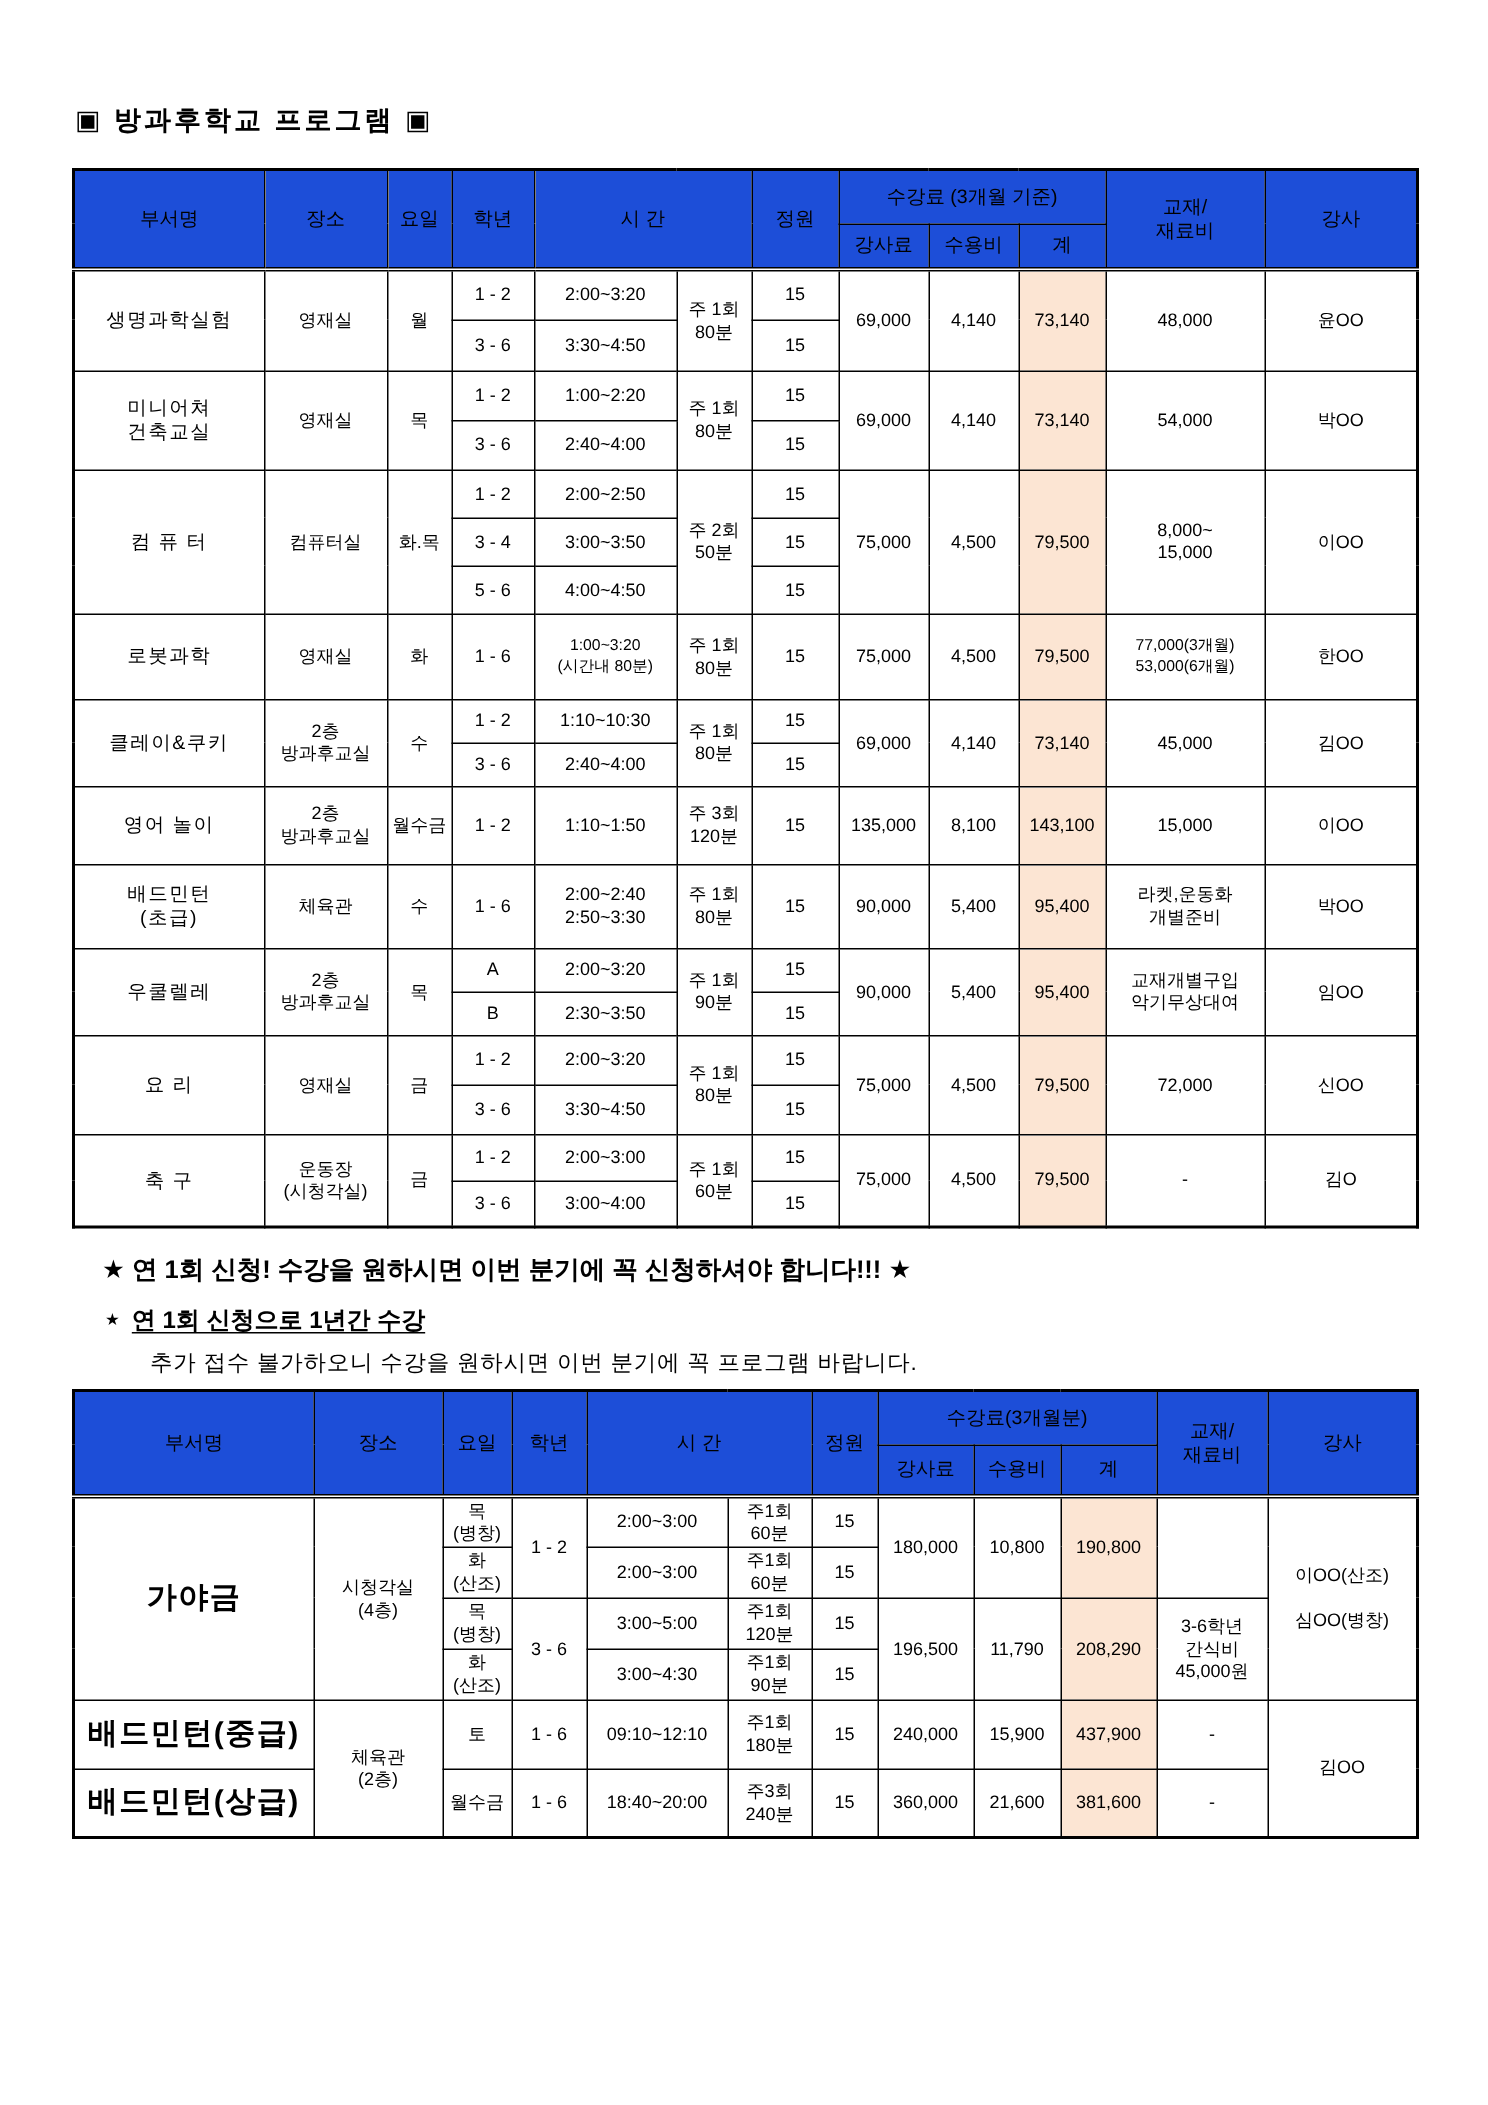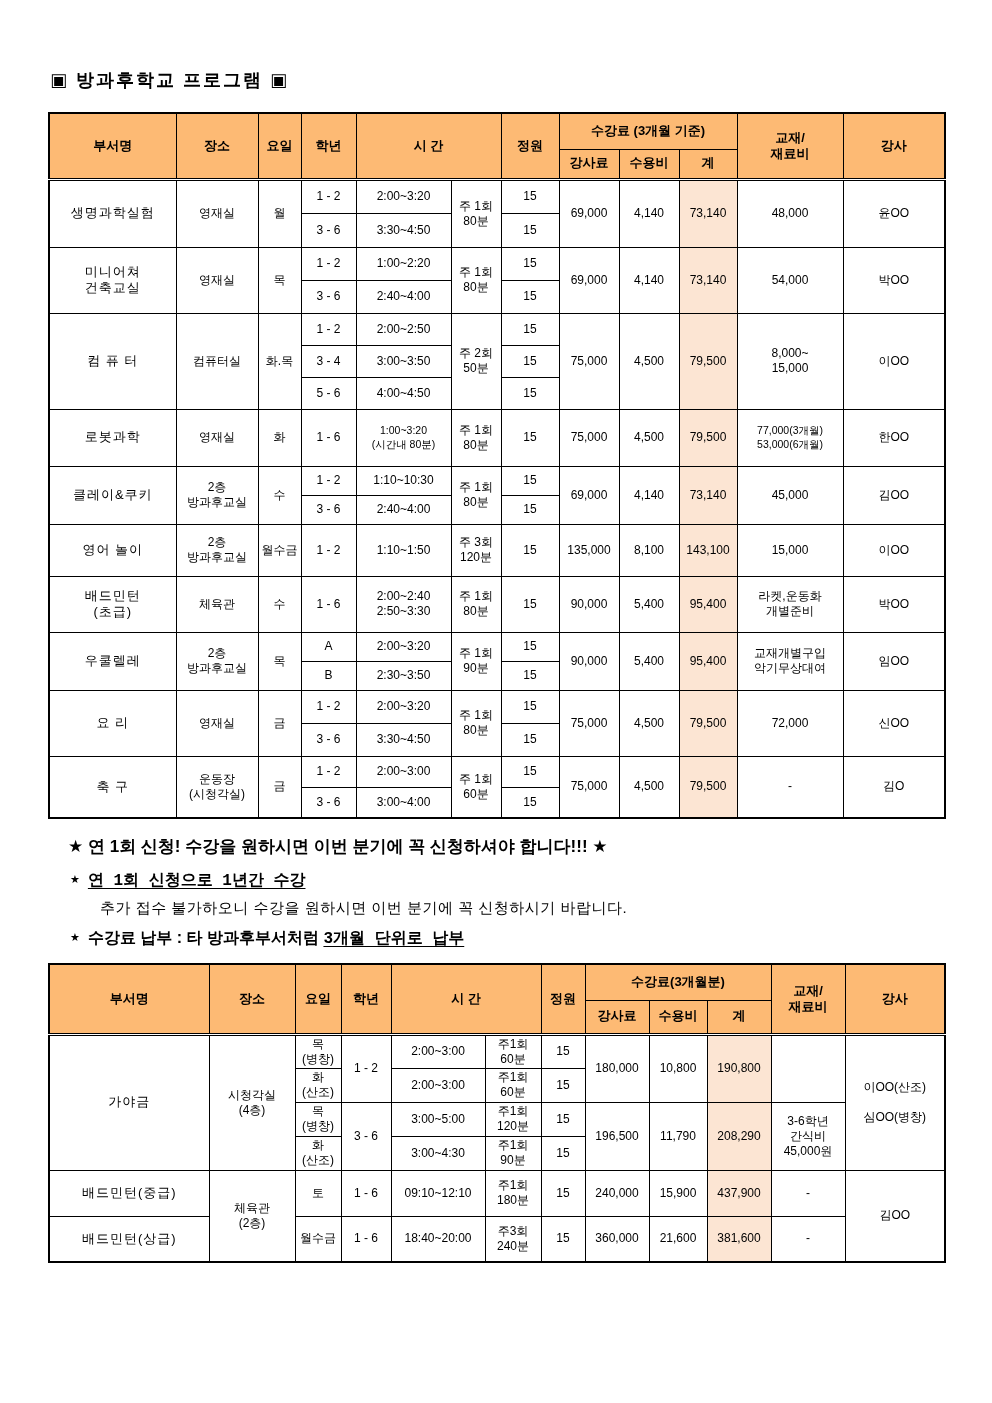--- a/index.html
+++ b/index.html
@@ -11,35 +11,35 @@
   }
   .page { padding: 68px 48px 20px 48px; }
   .sec-title { font-size: 18px; font-weight: bold; letter-spacing: 2px; margin: 0 0 20px 2px; }
   .sec-title2 { margin-top: 46px; margin-bottom: 12px; }
 
   table { border-collapse: collapse; table-layout: fixed; width: 896px; border: 2px solid #000; }
   td {
     border: 1px solid #000; text-align: center; vertical-align: middle;
     font-size: 12px; line-height: 1.25; padding: 1px; white-space: pre-line; overflow: hidden;
   }
-  thead td { background: #fdba74; font-size: 13px; font-weight: bold; }
+  thead td { background: #1d4ed8; font-size: 13px; }
   tbody tr:first-child > td { border-top: 3px double #000; }
   .hl { background: #fce5d3; }
   .dept { font-size: 13px; letter-spacing: 1px; }
-  .dept2 { font-size: 13px; font-weight: normal; letter-spacing: 1px; }
+  .dept2 { font-size: 20px; font-weight: bold; letter-spacing: 1px; }
   .small { font-size: 10.5px; }
 
   .h29{height:29px}.h30{height:30px}.h31{height:31px}.h32{height:32px}
   .h33{height:33px}.h34{height:34px}.h36{height:36px}.h46{height:46px}
   .h52{height:52px}.h56{height:56px}.h57{height:57px}
 
   .notice { font-size: 17px; font-weight: bold; margin: 16px 0 12px 20px; }
   .point { font-size: 16px; font-weight: bold; margin: 10px 0 8px 22px; }
   .point .star { font-size: 11px; vertical-align: 2px; margin-right: 8px; }
-  .u { text-decoration: underline; text-underline-offset: 3px; font-family: Liberation Mono, monospace; }
+  .u { text-decoration: underline; text-underline-offset: 3px; }
   .desc { font-size: 15px; margin: 8px 0 8px 34px; letter-spacing: 0.5px; }
   .desc-indent { margin-left: 52px; }
   .point2 { margin-bottom: 14px; }
 </style>
 </head>
 <body>
 
 <div class="page">
 
   <div class="sec-title">▣ 방과후학교 프로그램 ▣</div>
@@ -294,26 +294,22 @@
     </tbody>
   </table>
 
 
   <div class="notice">★ 연 1회 신청! 수강을 원하시면 이번 분기에 꼭 신청하셔야 합니다!!! ★</div>
 
   <div class="point">
     <span class="star">★</span><span class="u">연 1회 신청으로 1년간 수강</span>
   </div>
 
-  <div class="desc desc-indent">추가 접수 불가하오니 수강을 원하시면 이번 분기에 꼭 신청하시기 바랍니다.</div>
-
-  <div class="point point2">
-    <span class="star">★</span><span>수강료 납부 : 타 방과후부서처럼</span>
-    <span class="u">3개월 단위로 납부</span>
-  </div>
+  <div class="desc desc-indent">추가 접수 불가하오니 수강을 원하시면 이번 분기에 꼭 프로그램 바랍니다.</div>
+
 
   <table>
     <colgroup>
       <col style="width:160px">
         <col style="width:86px">
         <col style="width:46px">
         <col style="width:50px">
       <col style="width:94px">
         <col style="width:56px">
         <col style="width:44px">

